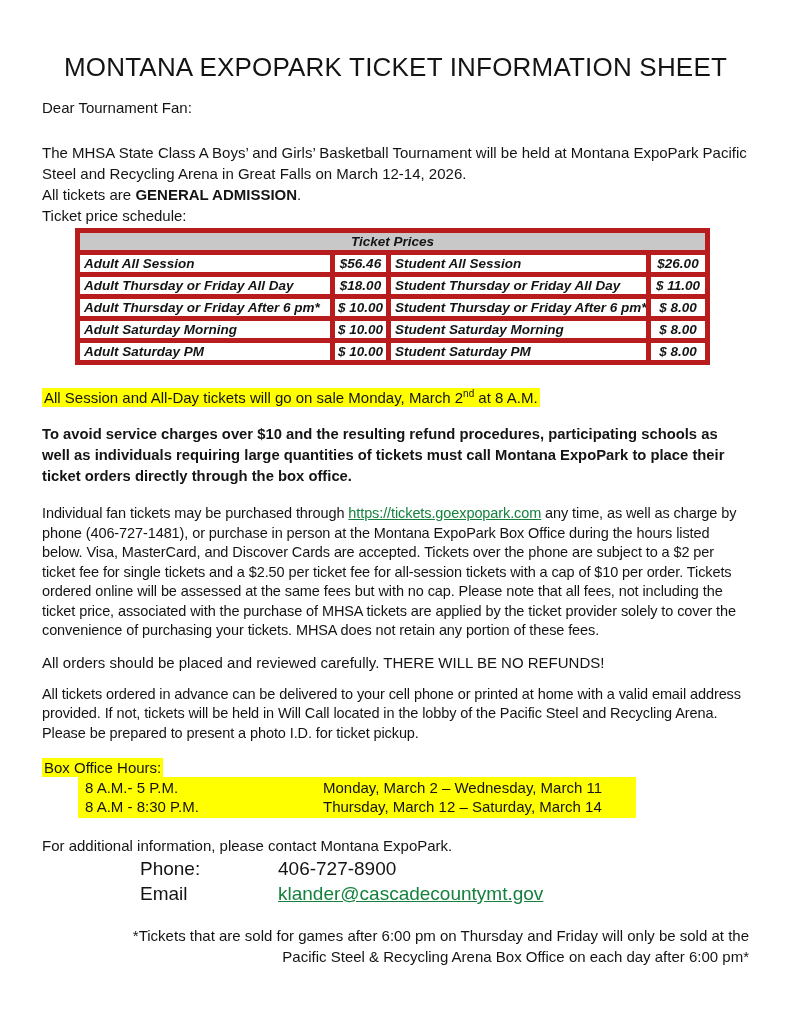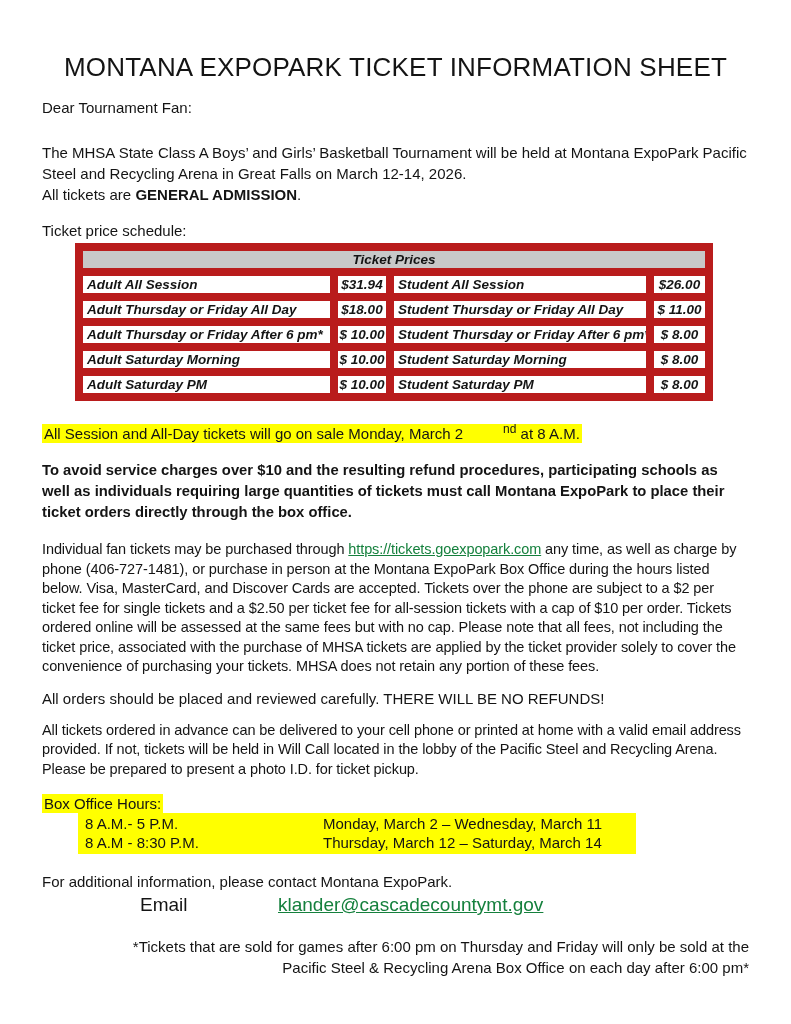--- a/index.html
+++ b/index.html
@@ -15,28 +15,28 @@
 
   h1.title {
     margin: 0; font-size: 26px; font-weight: 400;
     text-align: center; white-space: nowrap; letter-spacing: 0.2px;
   }
 
   p { margin: 0; }
   .para { font-size: 15px; line-height: 21px; }
   .salutation { margin-top: 14px; }
   .intro { margin-top: 24px; }
-  .schedule-label { margin-top: 15px; margin-bottom: 2px; }
+  .schedule-label { margin-top: 0; margin-bottom: 2px; }
 
   table.prices {
     border-collapse: collapse; table-layout: fixed;
     margin-left: 33px; width: 630px;
   }
   table.prices td {
-    border: 8px solid #b91c1c;
+    border: 5px solid #b91c1c;
     font-weight: bold; font-style: italic;
     font-size: 13.5px; line-height: 15px;
     padding: 1px 4px; overflow: hidden; white-space: nowrap;
   }
   table.prices td.thead { text-align: center; background: #c8c8c8; }
   table.prices td.prc { text-align: center; padding: 1px 1px; }
 
   .hl { background: #ffff00; padding: 1px 2px; }
   .onsale { margin-top: 22px; }
 
@@ -54,21 +54,21 @@
   .hours-block { background: #ffff00; width: 558px; margin-left: 36px; padding: 1px 0 2px 0; }
   .hours-row { display: flex; }
   .hours-row .time { width: 245px; padding-left: 7px; }
 
   .contact-intro { margin-top: 17px; }
   .contact-row { display: flex; margin-left: 98px; font-size: 19px; line-height: 25px; }
   .contact-label { width: 138px; }
 
   .footnote { margin-top: 20px; text-align: right; font-size: 15px; line-height: 20.5px; }
 
-  sup { font-size: 12px; vertical-align: super; line-height: 0; margin-left: 40px; }
+  sup { font-size: 10px; vertical-align: super; line-height: 0; }
 </style>
 </head>
 <body>
 
 <div class="page">
 
   <h1 class="title">MONTANA EXPOPARK TICKET INFORMATION SHEET</h1>
 
   <p class="para salutation">Dear Tournament Fan:</p>
 
@@ -85,21 +85,21 @@
         <col style="width:56px">
         <col style="width:260px">
         <col style="width:59px">
       </colgroup>
     <tbody>
         <tr>
       <td colspan="4" class="thead">Ticket Prices</td>
     </tr>
     <tr>
       <td>Adult All Session</td>
-      <td class="prc">$31.94</td>
+      <td class="prc">$56.46</td>
       <td>Student All Session</td>
       <td class="prc">$26.00</td>
     </tr>
     <tr>
       <td>Adult Thursday or Friday All Day</td>
       <td class="prc">$18.00</td>
       <td>Student Thursday or Friday All Day</td>
       <td class="prc">$ 11.00</td>
     </tr>
     <tr>
@@ -149,20 +149,24 @@
       <div class="hours-row">
         <span class="time">8 A.M - 8:30 P.M.</span>
         <span class="dates">Thursday, March 12 – Saturday, March 14</span>
       </div>
     </div>
   </div>
 
   <p class="para contact-intro">For additional information, please contact Montana ExpoPark.</p>
 
   <div class="contact-row">
+    <span class="contact-label">Phone:</span>
+    <span class="contact-value">406-727-8900</span>
+  </div>
+  <div class="contact-row">
     <span class="contact-label">Email</span>
     <a class="contact-value link">klander@cascadecountymt.gov</a>
   </div>
 
   <p class="footnote">
     <span>*Tickets that are sold for games after 6:00 pm on Thursday and Friday will only be sold at the</span><br>
     <span>Pacific Steel &amp; Recycling Arena Box Office on each day after 6:00 pm*</span>
   </p>
 
 </div>

